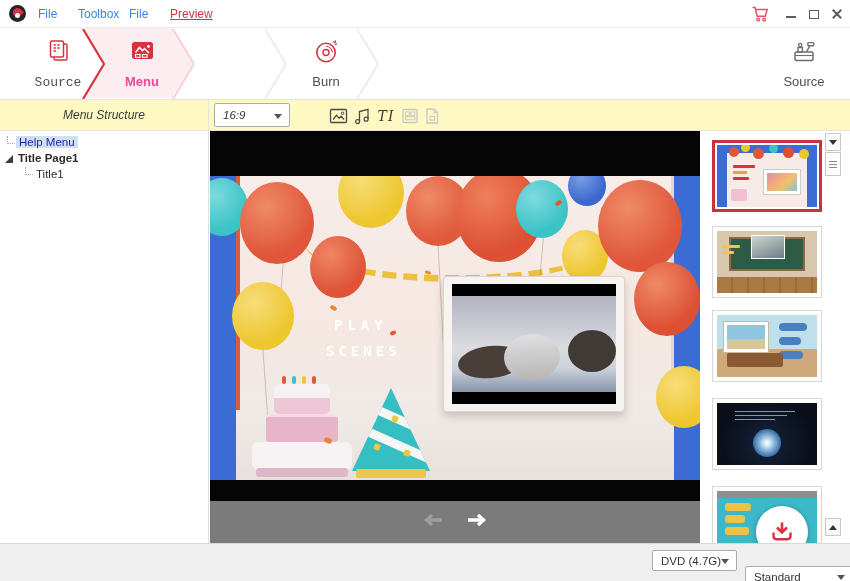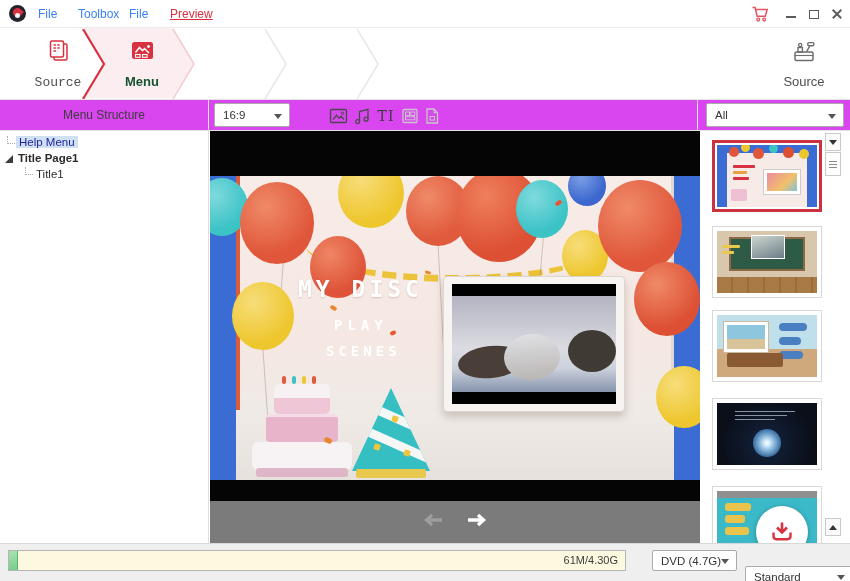--- a/index.html
+++ b/index.html
@@ -26,25 +26,25 @@
   #btn-close i{position:absolute;left:3px;top:8px;width:12px;height:1.8px;background:#5c5c5c;}
   #btn-close i:first-child{transform:rotate(45deg);} #btn-close i:last-child{transform:rotate(-45deg);}
   
   #stepsbar{position:absolute;left:0;top:28px;width:850px;height:72px;background:#fff;border-bottom:1px solid #e3e3e3;}
   .sep{position:absolute;top:1px;}
   #menu-fill{position:absolute;left:83px;top:0;width:112px;height:71px;background:#fceef0;
     clip-path:polygon(0 0,89px 0,111px 35px,89px 70px,0 70px,22px 35px);}
   .step{position:absolute;top:0;width:92px;height:71px;display:flex;flex-direction:column;align-items:center;justify-content:center;gap:6px;cursor:default;}
   #step-source{left:12px;font-family:Liberation Mono, monospace;} #step-menu{left:96px;} #step-preview{left:188px;} #step-burn{left:280px;}
   .step .lbl{font-size:13px;color:#4d4d4d;}
-  #step-menu .lbl{color:#14532d;font-weight:bold;}
+  #step-menu .lbl{color:#ec4899;font-weight:bold;}
   #toolbox-btn{position:absolute;left:756px;top:0;width:96px;height:71px;display:flex;flex-direction:column;align-items:center;justify-content:center;gap:5px;}
   #toolbox-btn .lbl{font-size:13px;color:#4d4d4d;}
   
-  #toolbar{position:absolute;left:0;top:100px;width:850px;height:31px;background:#d946ef;border-bottom:1px solid #e2e2e2;}
+  #toolbar{position:absolute;left:0;top:100px;width:850px;height:31px;background:#fef9c3;border-bottom:1px solid #e2e2e2;font-style:italic;}
   #panel-title-cell{position:absolute;left:0;top:0;width:209px;height:30px;border-right:1px solid #e2e2e2;display:flex;align-items:center;justify-content:center;font-size:12px;color:#3c3c3c;}
   .selectbox{position:absolute;height:24px;background:#fff;border:1px solid #ababab;border-radius:2px;font-size:11.5px;color:#333;display:flex;align-items:center;padding:0 8px;cursor:default;}
   .selectbox .caret{position:absolute;right:7px;top:10px;width:0;height:0;border:4px solid transparent;border-top:5px solid #555;}
   #aspect-select{left:214px;top:3px;width:76px;}
   #filter-cell{position:absolute;left:697px;top:0;width:153px;height:30px;border-left:1px solid #e2e2e2;}
   #filter-select{left:8px;top:3px;width:138px;}
   .tb-icon{position:absolute;top:4px;width:24px;height:24px;display:flex;align-items:center;justify-content:center;}
   #tbi-image{left:326px;} #tbi-music{left:350px;} #tbi-text{left:374px;} #tbi-frames{left:398px;} #tbi-file{left:420px;}
   #tbi-text span{font-family:"DejaVu Serif",serif;font-size:14px;color:#3a3a3a;letter-spacing:1px;}
   
@@ -202,20 +202,31 @@
         <svg width="27" height="26" viewBox="0 0 27 26">
             <rect x="3" y="4" width="21" height="17" rx="2.5" fill="#d8313f"></rect>
             <path d="M6.5 14.5l4-5 3 3.2 2-2.2 4.5 4.5" stroke="#fff" stroke-width="1.5" fill="none"></path>
             <circle cx="19.5" cy="8.5" r="1.4" fill="#fff"></circle>
             <rect x="6.5" y="16.5" width="4.6" height="2.8" fill="none" stroke="#fff" stroke-width="1.1"></rect>
             <rect x="13.5" y="16.5" width="4.6" height="2.8" fill="none" stroke="#fff" stroke-width="1.1"></rect>
           </svg>
       </span>
       <span class="lbl">Menu</span>
     </div>
+    <div class="step" id="step-burn">
+      <span>
+        <svg width="27" height="26" viewBox="0 0 27 26">
+            <circle cx="13" cy="14.5" r="9.2" fill="none" stroke="#d8313f" stroke-width="1.6"></circle>
+            <circle cx="13" cy="14.5" r="3" fill="none" stroke="#d8313f" stroke-width="1.4"></circle>
+            <path d="M13 8.2a6.3 6.3 0 0 1 6.3 6.3" fill="none" stroke="#d8313f" stroke-width="1"></path>
+            <path d="M20.5 3.2l1 2M24 5.8l-2 .8M22.6 2.4l-.4 2.2" stroke="#d8313f" stroke-width="1.2"></path>
+          </svg>
+      </span>
+      <span class="lbl">Burn</span>
+    </div>
 
     <div id="toolbox-btn">
       <span>
         <svg width="28" height="27" viewBox="0 0 28 27">
             <rect x="5" y="14" width="18" height="8.5" rx="1.5" fill="none" stroke="#6e6e6e" stroke-width="1.5"></rect>
             <path d="M5 17.5h18" stroke="#6e6e6e" stroke-width="1.1"></path>
             <rect x="8" y="9.5" width="4.4" height="4.5" fill="none" stroke="#6e6e6e" stroke-width="1.4"></rect>
             <circle cx="10.2" cy="7" r="1.6" fill="none" stroke="#6e6e6e" stroke-width="1.3"></circle>
             <path d="M16.5 13.8l3.2-5.6" stroke="#6e6e6e" stroke-width="1.4"></path>
             <rect x="17.8" y="4.6" width="6" height="3.2" rx="1" fill="none" stroke="#6e6e6e" stroke-width="1.4"></rect>
@@ -255,26 +266,20 @@
           <rect x="10.8" y="6" width="4" height="3.4" fill="none" stroke="#c8c8c8" stroke-width="1"></rect>
           <rect x="5.5" y="10.8" width="9.3" height="3" fill="none" stroke="#c8c8c8" stroke-width="1"></rect>
         </svg>
     </div>
     <div class="tb-icon" id="tbi-file">
       <svg width="20" height="20" viewBox="0 0 20 20">
           <path d="M5 3h7l3.5 3.8V17H5z" fill="none" stroke="#c8c8c8" stroke-width="1.3"></path>
           <path d="M12 3v3.8h3.5" fill="none" stroke="#c8c8c8" stroke-width="1.1"></path>
           <rect x="8" y="10.5" width="4.5" height="3.6" fill="none" stroke="#c8c8c8" stroke-width="1"></rect>
         </svg>
-    </div>
-    <div id="filter-cell">
-      <div class="selectbox" id="filter-select">
-        <span>All</span>
-        <i class="caret"></i>
-      </div>
     </div>
   </div>
 
   <div id="tree-panel">
     <div class="tree-row" id="tr-main">
       <i class="elbow"></i>
       <span class="hl">Help Menu</span>
     </div>
     <div class="tree-row" id="tr-page">
       <i class="expander"></i>
@@ -311,21 +316,20 @@
       <div class="balloon" style="left:424px;top:86px;width:66px;height:74px;background:radial-gradient(circle at 35% 30%,#ef8a68,#dd5034 65%);"></div>
       <div class="balloon" style="left:22px;top:106px;width:62px;height:68px;background:radial-gradient(circle at 35% 30%,#f7dd7a,#eec72f 65%);"></div>
       <div class="balloon" style="left:446px;top:190px;width:56px;height:62px;background:radial-gradient(circle at 35% 30%,#f7dd7a,#eec72f 65%);"></div>
 
       <div class="confetti" style="left:120px;top:130px;width:7px;height:4px;transform:rotate(30deg);"></div>
       <div class="confetti" style="left:180px;top:155px;width:6px;height:4px;transform:rotate(-20deg);background:#e8552f;"></div>
       <div class="confetti" style="left:300px;top:125px;width:9px;height:4px;transform:rotate(40deg);"></div>
       <div class="confetti" style="left:345px;top:25px;width:7px;height:4px;transform:rotate(-35deg);background:#e8552f;"></div>
       <div class="confetti" style="left:215px;top:95px;width:6px;height:3px;transform:rotate(15deg);"></div>
 
-      <div id="disc-title">MY DISC</div>
       <div id="menu-play">PLAY</div>
       <div id="menu-scenes">SCENES</div>
 
       <div id="tv">
         <div id="tv-screen">
           <div id="seal-photo">
             <div class="seal" style="left:6px;top:50px;width:66px;height:32px;background:#4a3f38;transform:rotate(-6deg);"></div>
             <div class="seal" style="left:52px;top:38px;width:56px;height:46px;background:linear-gradient(180deg,#dfdfe2,#b9b6b4);transform:rotate(-5deg);"></div>
             <div class="seal" style="left:116px;top:34px;width:48px;height:42px;background:#3f3a34;"></div>
           </div>
@@ -448,24 +452,20 @@
   </div>
 
   <div id="fab">
     <svg width="28" height="28" viewBox="0 0 28 28">
         <path d="M14 4.5v9.5M9 9.5l5 5 5-5" fill="none" stroke="#d8313f" stroke-width="2.6"></path>
         <path d="M5.5 14.5v3.8c0 1.7 1.4 2.9 3.1 2.9h10.8c1.7 0 3.1-1.2 3.1-2.9v-3.8" fill="none" stroke="#d8313f" stroke-width="2.4"></path>
       </svg>
   </div>
 
   <div id="bottombar">
-    <div id="progress">
-      <div id="progress-fill"></div>
-      <div id="progress-label">61M/4.30G</div>
-    </div>
     <div class="selectbox" id="disc-select">
       <span>DVD (4.7G)</span>
       <i class="caret"></i>
     </div>
     <div class="selectbox" id="quality-select">
       <span>Standard</span>
       <i class="caret"></i>
     </div>
   </div>
 

